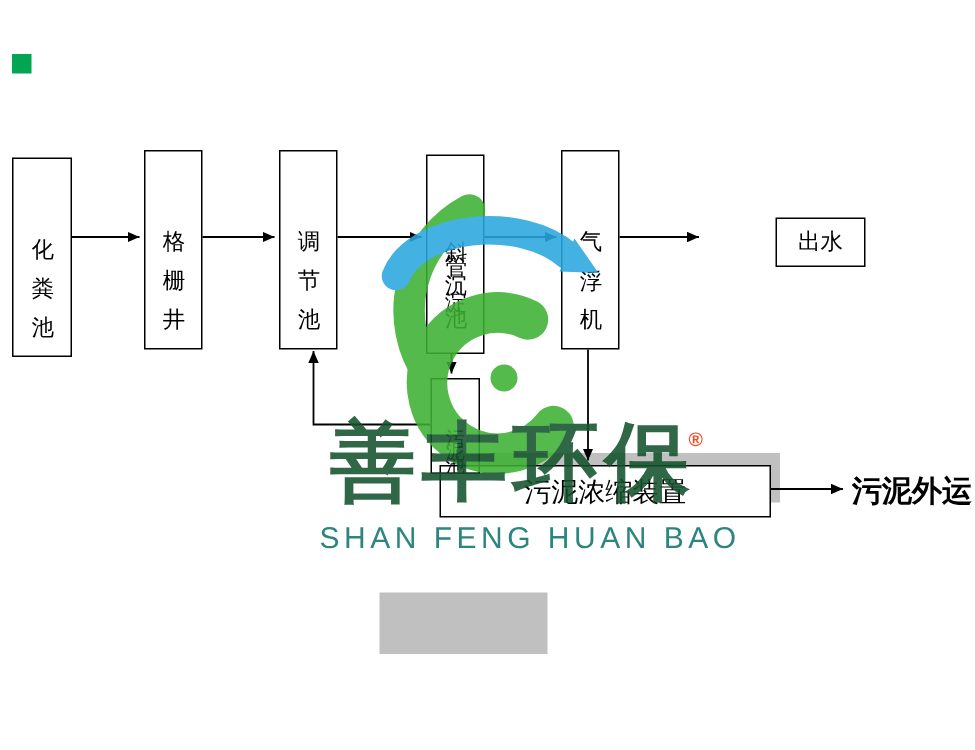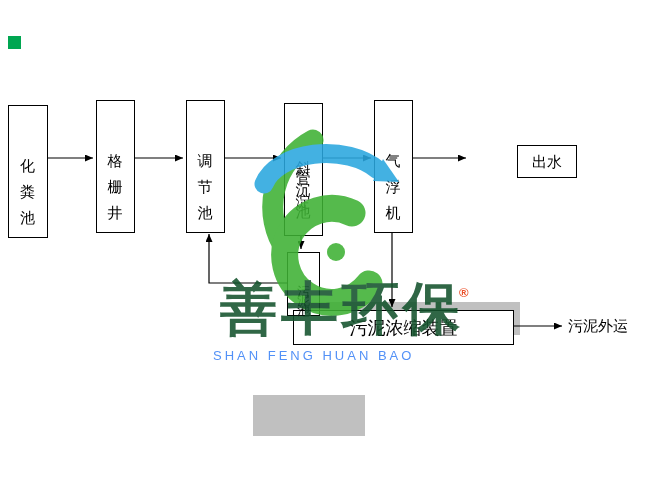--- a/index.html
+++ b/index.html
@@ -15,32 +15,32 @@
     display:flex;align-items:center;justify-content:center;
     text-align:center;font-size:15px;line-height:1;
   }
   .vbox span{
     writing-mode:vertical-rl;text-orientation:upright;display:block;
   }
   .b3 span{letter-spacing:26px;margin-top:26px;font-size:15px;}
   .b5 span{letter-spacing:11px;margin-top:11px;font-size:15px;}
   .sludge{background:transparent;}
   .sludge span{letter-spacing:9px;margin-top:9px;font-size:13px;}
-  .hlabel{position:absolute;font-size:15px;line-height:1;white-space:nowrap;}
+  .hlabel{position:absolute;font-size:20px;line-height:1;white-space:nowrap;font-weight:bold;}
   #connectors{position:absolute;left:0;top:0;}
   .corner-mark{position:absolute;left:8px;top:36px;width:13px;height:13px;background:#00a651;}
   
   #watermark{position:absolute;inset:0;z-index:5;opacity:0.88;pointer-events:none;}
   .wm-cn{
     position:absolute;left:220px;top:280px;font-size:57px;font-weight:700;
     color:#14532d;letter-spacing:4px;line-height:1;white-space:nowrap;
   }
   .wm-reg{position:absolute;left:459px;top:286px;font-size:13px;font-weight:700;color:#e8380d;line-height:1;}
   .wm-latin{
-    position:absolute;left:213px;top:349px;font-size:13px;color:#3b82f6;
+    position:absolute;left:213px;top:349px;font-size:20px;color:#0f766e;
     letter-spacing:3px;line-height:1;white-space:nowrap;
   }
 </style>
 </head>
 <body>
 
 <div id="diagram">
 
   <div class="corner-mark"></div>
 

